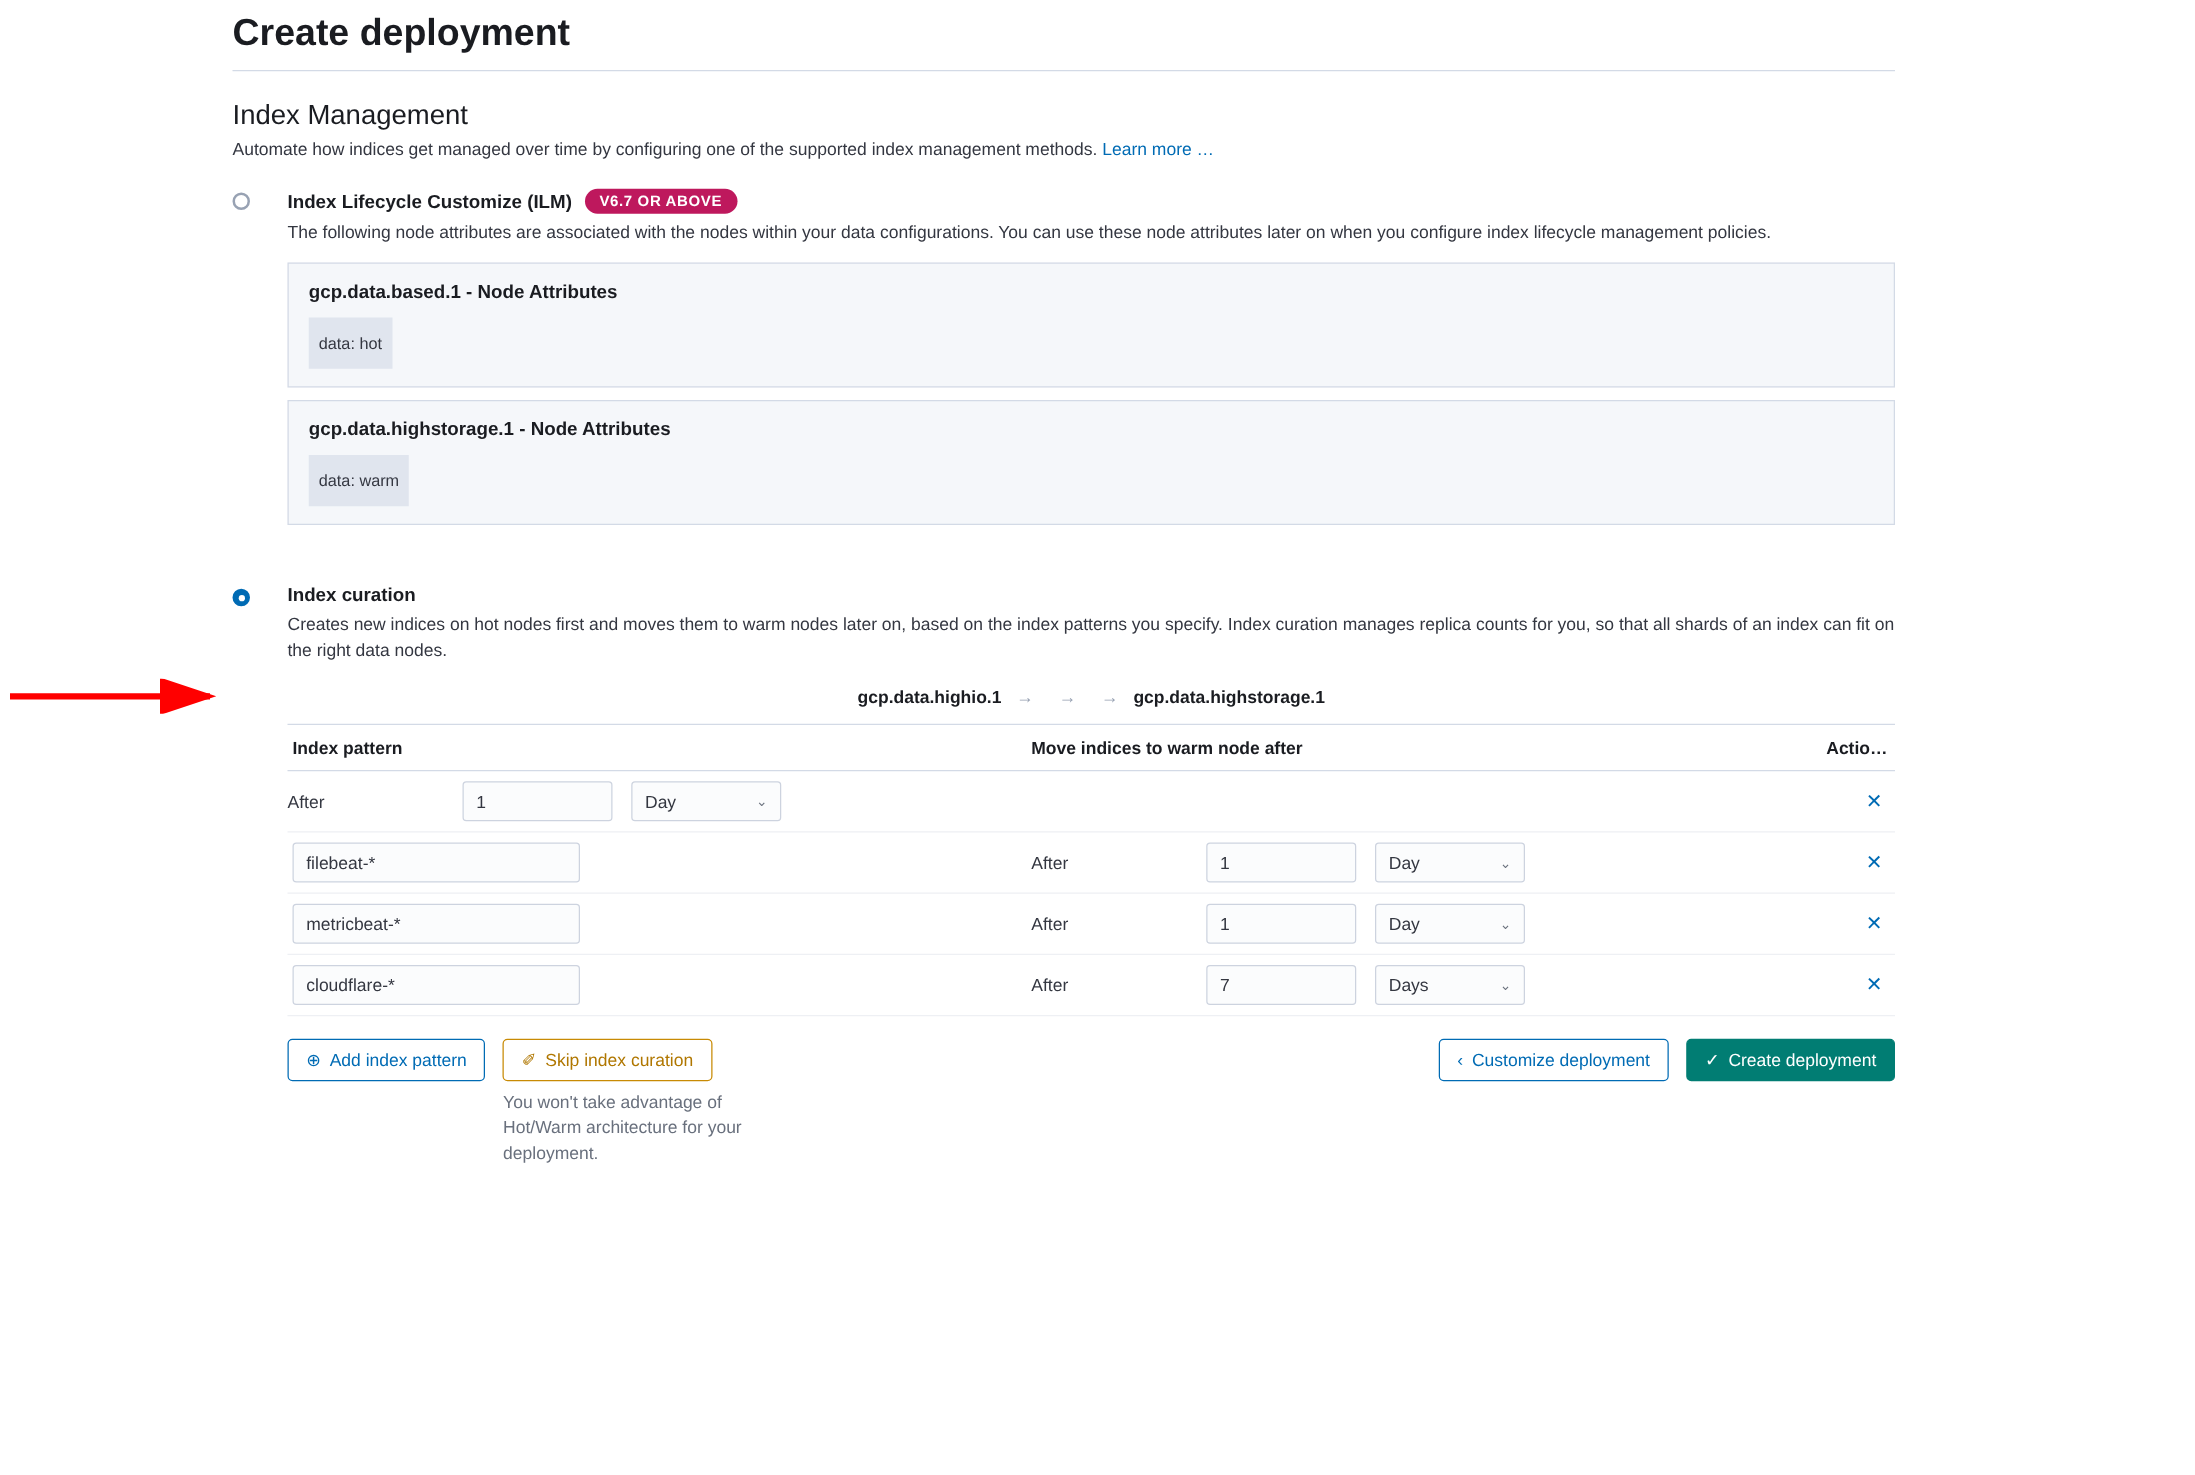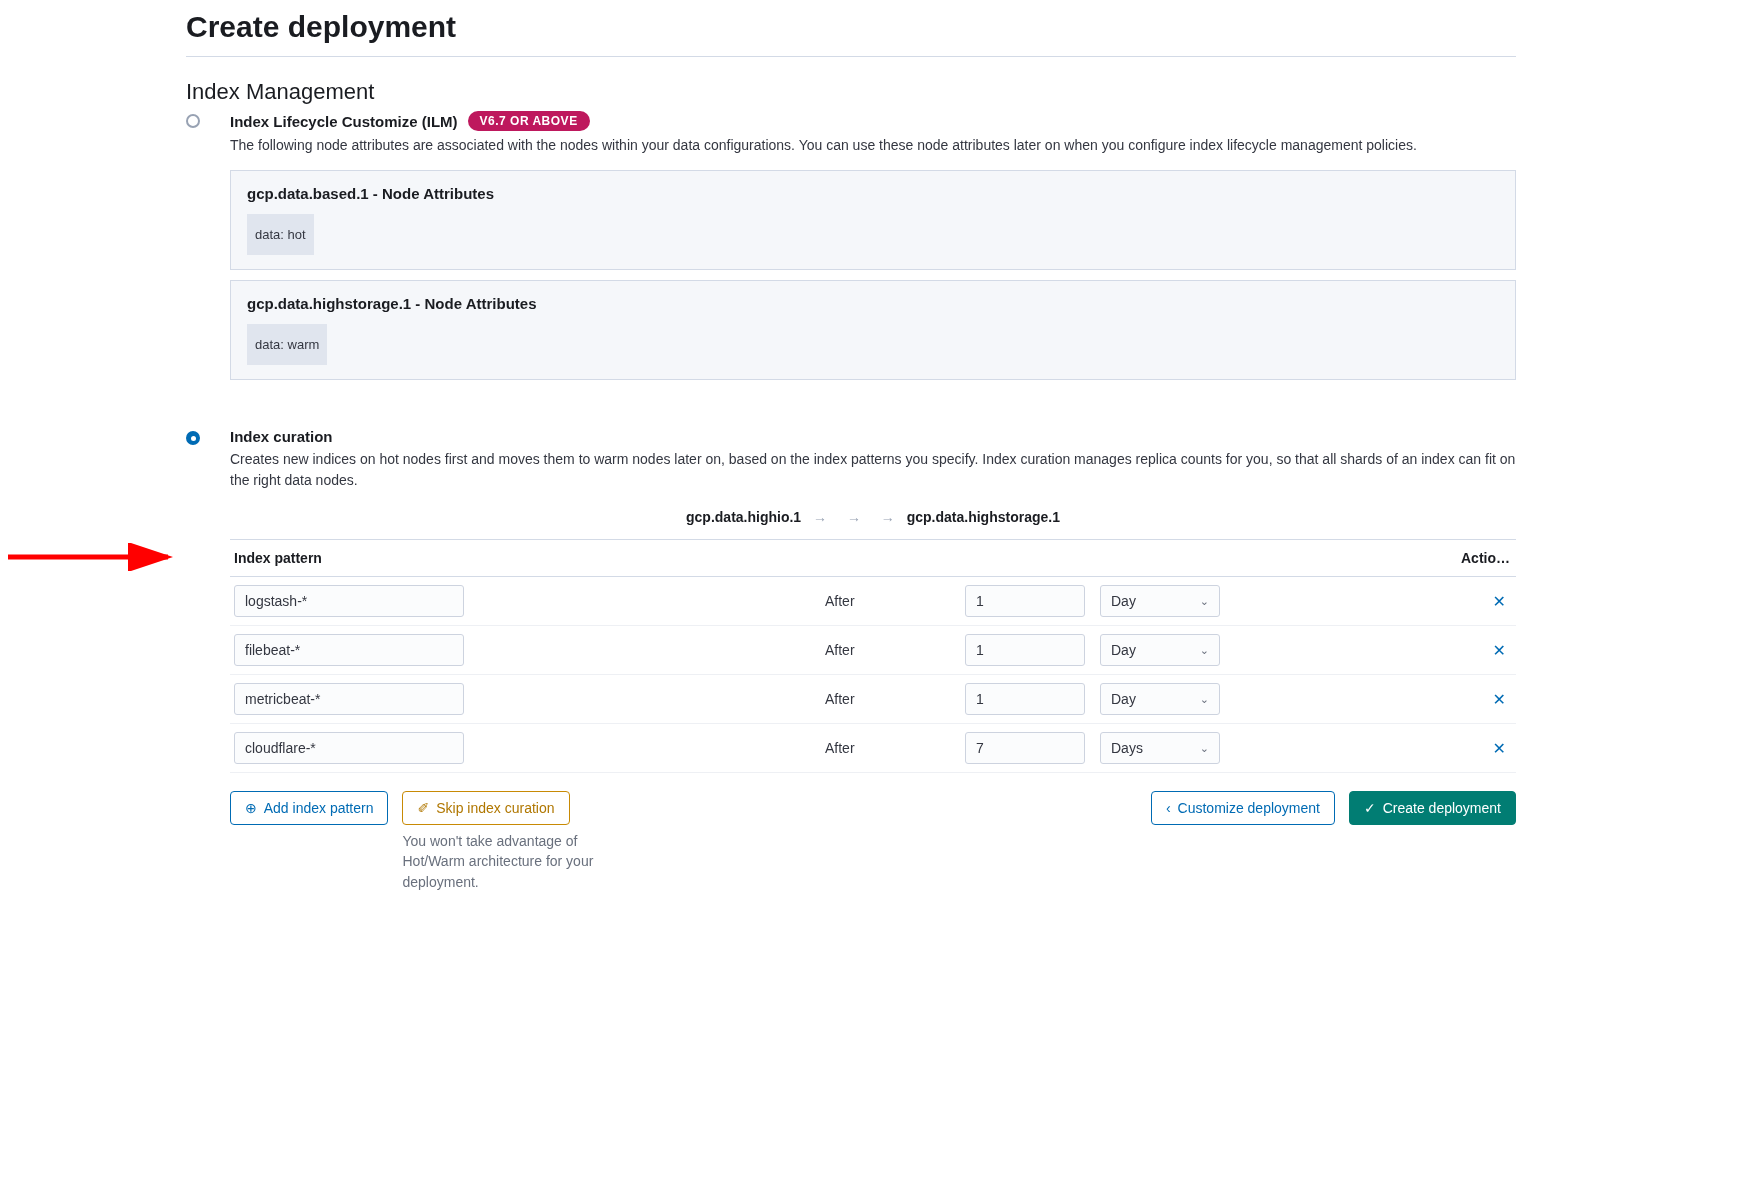--- a/index.html
+++ b/index.html
@@ -288,20 +288,23 @@
         </marker>
       </defs>
     <line x1="0" y1="150" x2="140" y2="10" stroke="#ff0000" stroke-width="5" marker-end="url(#ah3)"></line>
   </svg>
 
   <div class="content">
     <h1 class="page-title">Create deployment</h1>
     <hr class="title-rule">
 
     <h2 class="section-title">Index Management</h2>
+    <div class="section-sub">
+      <span>Automate how indices get managed over time by configuring one of the supported index management methods. </span><a href="#" class="link">Learn more …</a>
+    </div>
 
     <div class="option-row">
       <div class="radio-col">
         <div class="radio"></div>
       </div>
       <div class="option-body">
         <div class="opt-label-row">
           <span class="opt-label">Index Lifecycle Customize (ILM)</span>
           <span class="badge">V6.7 OR ABOVE</span>
         </div>
@@ -334,25 +337,25 @@
           <span>gcp.data.highio.1</span>
           <span class="arrow">→</span>
           <span class="arrow">→</span>
           <span class="arrow">→</span>
           <span>gcp.data.highstorage.1</span>
         </div>
 
         <div class="tbl">
           <div class="tbl-header">
             <div class="col-pattern">Index pattern</div>
+            <div class="th-move">Move indices to warm node after</div>
             <div class="th-actions">Actio…</div>
           </div>
 
           <div class="tbl-row">
-            <div class="col-pattern"><input class="txt" value="logstash-*" style=""></div>
             <div class="col-after"><span class="after-label">After</span></div>
             <div class="col-num"><input class="num" value="1" style=""></div>
             <div class="col-unit">
                 <div class="sel">
                   <span>Day</span>
                   <span class="chev">⌄</span>
                 </div>
               </div>
             <div class="col-actions"><span class="x-btn">✕</span></div>
           </div>

